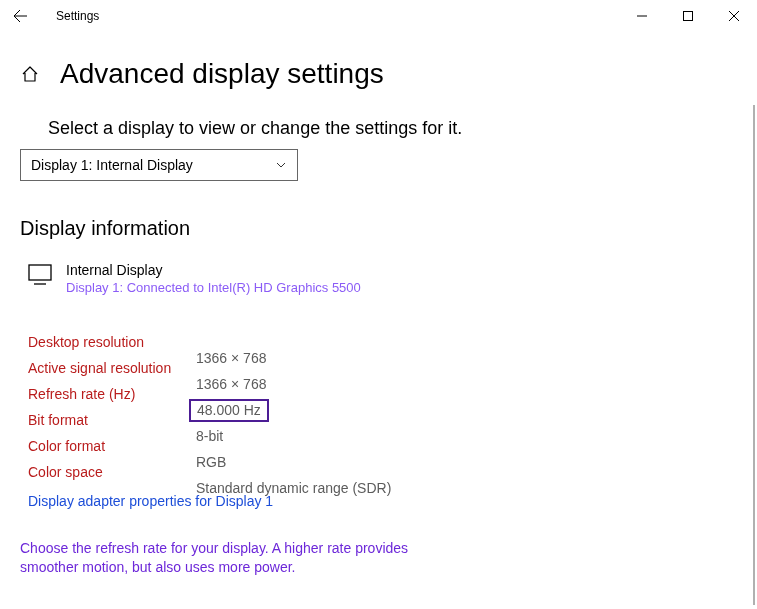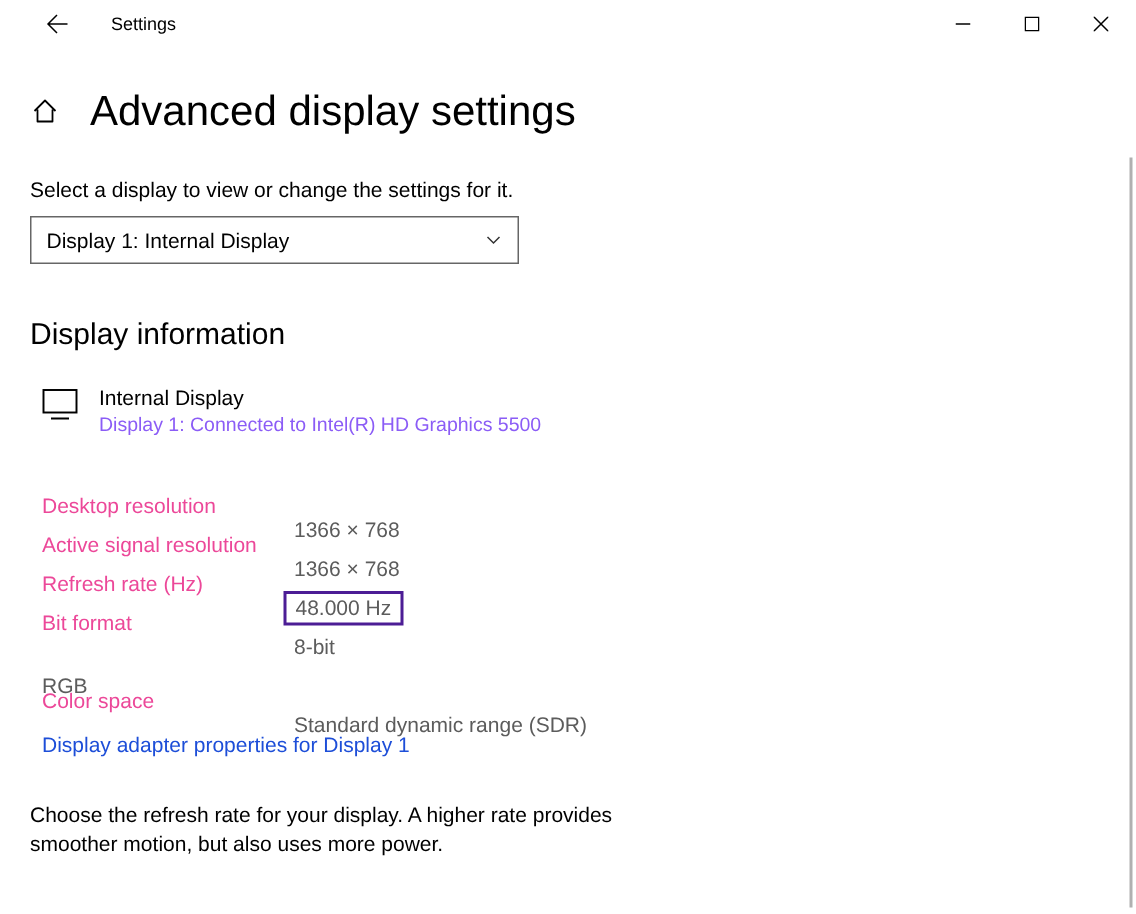--- a/index.html
+++ b/index.html
@@ -10,21 +10,21 @@
       font-size: 14px;
       width: 757px;
       height: 609px;
       overflow: hidden;
       position: relative;
     }
     .titlebar {
       display: flex;
       align-items: center;
       height: 32px;
-      padding-left: 22px;
+      padding-left: 4px;
     }
     .titlebar-left {
       display: flex;
       align-items: center;
       flex: 1;
     }
     .back-btn {
       width: 32px;
       height: 32px;
       display: flex;
@@ -62,25 +62,26 @@
       margin-right: 20px;
       display: flex;
       align-items: center;
       justify-content: center;
     }
     .page-title {
       font-size: 28px;
       font-weight: 400;
     }
     .intro-text {
-      font-size: 14px;
+      font-size: 18px;
       margin-bottom: 10px;
+      margin-left: 28px;
     }
     .dropdown {
-      width: 326px;
+      width: 278px;
       height: 32px;
       border: 1px solid #666;
       display: flex;
       align-items: center;
       padding: 0 10px;
       justify-content: space-between;
       cursor: pointer;
       font-size: 14px;
       margin-bottom: 36px;
     }
@@ -112,42 +113,42 @@
       margin-bottom: 8px;
     }
     .info-row {
       display: flex;
       height: 26px;
       align-items: center;
     }
     .info-label {
       width: 168px;
       font-size: 14px;
-      color: #ec4899;
+      color: #b91c1c;
     }
     .info-value {
       font-size: 14px;
       color: #5c5c5c;
       margin-top: 32px;
     }
     .highlight-box {
       border: 2px solid #4c1d95;
       padding: 1px 6px 2px 6px;
       margin-left: -7px;
     }
     .link-text {
       font-size: 14px;
       color: #1d4ed8;
       padding-left: 8px;
       margin-bottom: 30px;
       cursor: pointer;
     }
     .refresh-desc {
       font-size: 14px;
-      color: #000000;
+      color: #6d28d9;
       margin-top: 10px;
       margin-bottom: 22px;
       max-width: 410px;
       line-height: 1.35;
     }
     .scrollbar {
       position: absolute;
       right: 2px;
       top: 105px;
       width: 2px;
@@ -231,20 +232,21 @@
     </div>
     <div class="info-row">
       <div class="info-label">Refresh rate (Hz)</div>
       <div class="info-value"><span class="highlight-box">48.000 Hz</span></div>
     </div>
     <div class="info-row">
       <div class="info-label">Bit format</div>
       <div class="info-value">8-bit</div>
     </div>
     <div class="info-row">
+      <div class="info-label">Color format</div>
       <div class="info-value">RGB</div>
     </div>
     <div class="info-row">
       <div class="info-label">Color space</div>
       <div class="info-value">Standard dynamic range (SDR)</div>
     </div>
   </div>
 
   <div class="link-text">Display adapter properties for Display 1</div>
 

